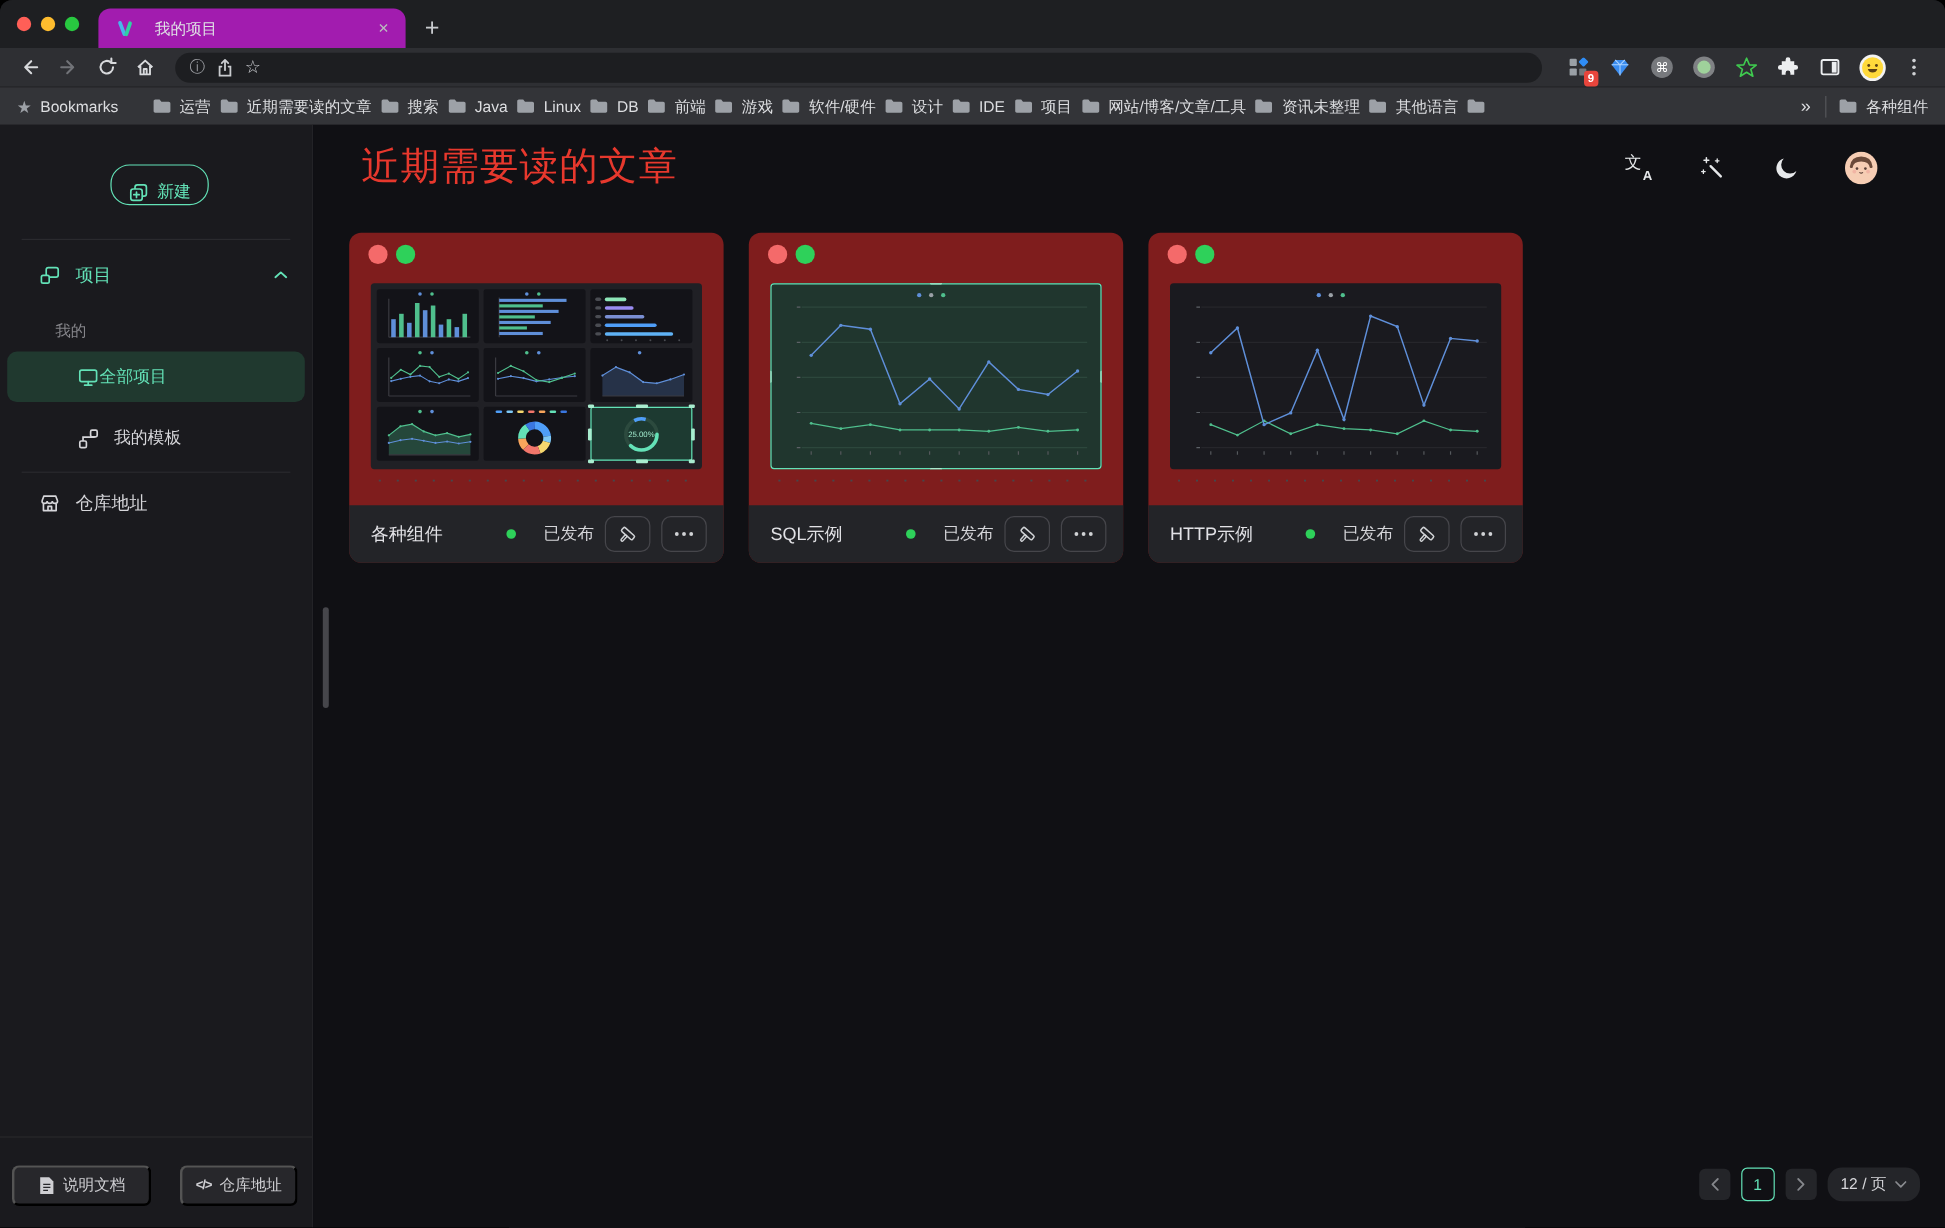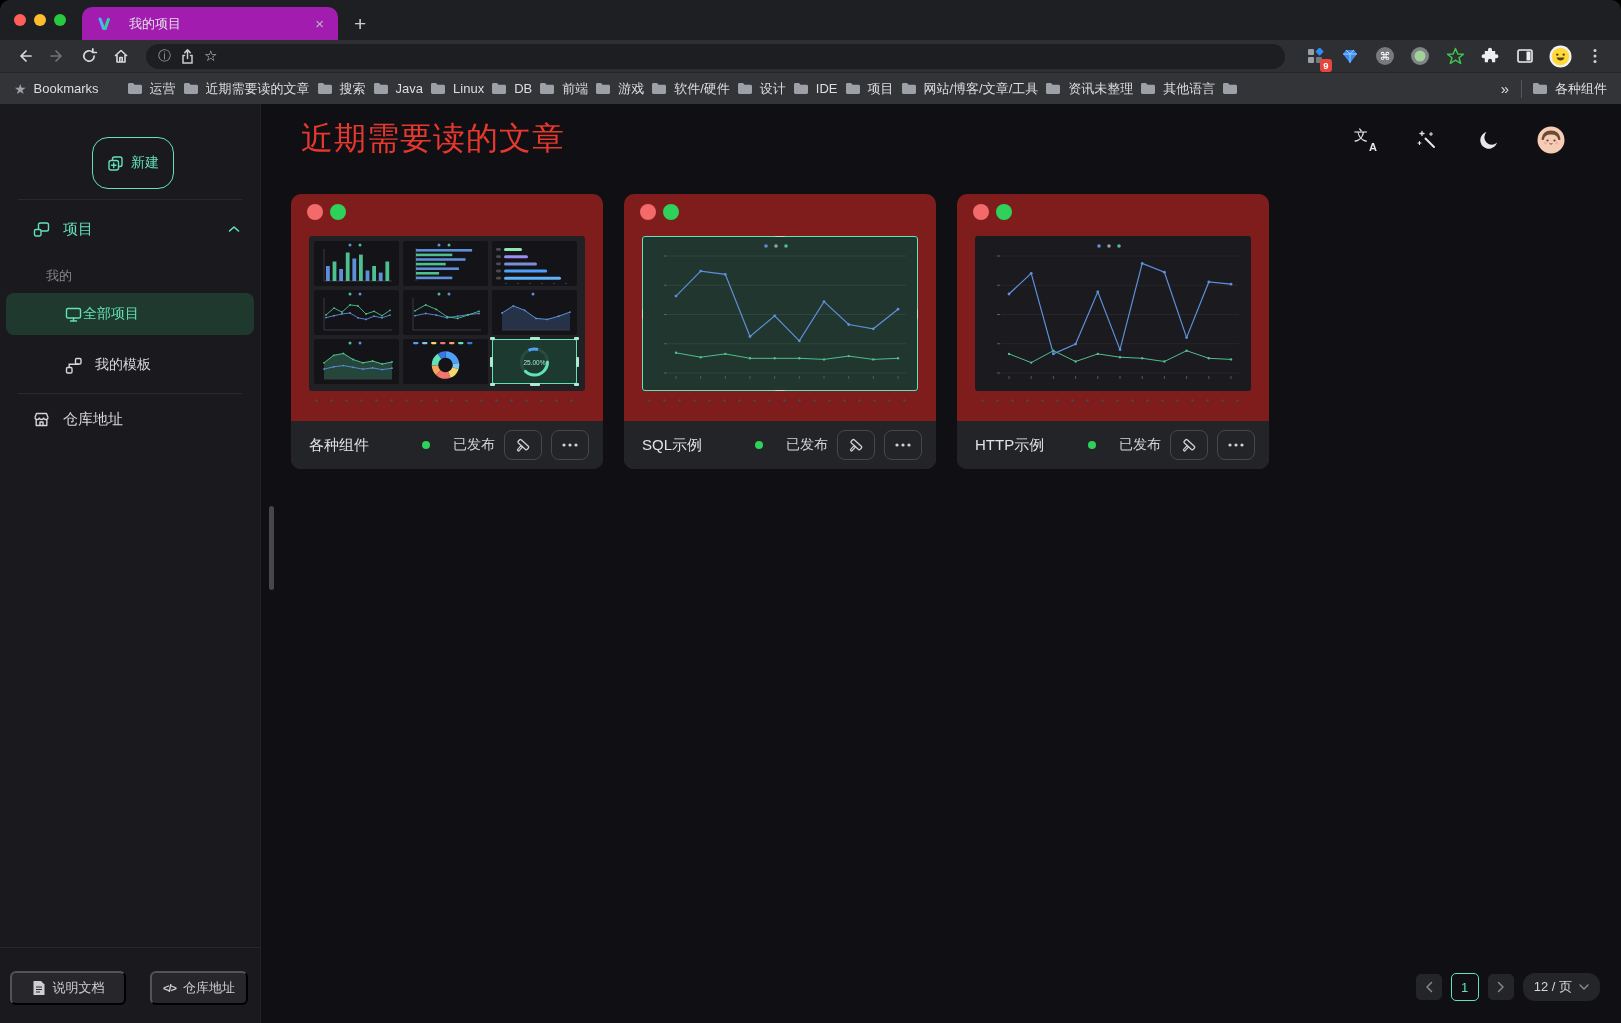--- a/index.html
+++ b/index.html
@@ -32,22 +32,22 @@
     font-size:13px;color:#dddee1;border-top:1px solid #26272a;}
   .bm-fixed{display:flex;align-items:center;gap:7px;white-space:nowrap;flex:none;}
   .bm-list{display:flex;align-items:center;gap:7px;margin-left:18px;overflow:hidden;flex:1;min-width:0;}
   .bm-item{display:flex;align-items:center;gap:7px;white-space:nowrap;flex:none;}
   .bm-more{color:#dddee1;font-size:15px;flex:none;padding:0 2px;}
   .bm-sep{width:1px;height:18px;background:#55565a;flex:none;}
   
   .app{display:flex;height:920px;}
   .sidebar{width:260px;background:#1a1a1e;position:relative;flex:none;border-right:1px solid #232327;}
   .content{flex:1;background:#101014;position:relative;}
-  .btn-new{position:absolute;left:92px;top:33px;width:82px;height:52px;border:1px solid #63e2b7;border-radius:16px;
-    display:flex;align-items:center;justify-content:center;gap:7px;color:#63e2b7;font-size:14px;background:transparent;}
+  .btn-new{position:absolute;left:92px;top:33px;width:82px;height:34px;border:1px solid #63e2b7;border-radius:16px;
+    display:flex;align-items:flex-end;justify-content:center;gap:7px;color:#63e2b7;font-size:14px;background:transparent;}
   .sb-div{position:absolute;left:18px;width:224px;height:1px;background:#2a2a2e;}
   .sb-row{position:absolute;display:flex;align-items:center;gap:12px;font-size:15px;}
   .sb-label{white-space:nowrap;}
   .sb-active{position:absolute;left:6px;width:248px;height:42px;background:#20392f;border-radius:8px;
     display:flex;align-items:center;gap:0;padding-left:58px;box-sizing:border-box;color:#63e2b7;font-size:14px;}
   .sb-bottom-div{position:absolute;left:0;width:260px;height:1px;background:#28282c;top:843px;}
   .sb-btn{position:absolute;top:867px;height:34px;background:#27272b;border-radius:6px;display:flex;
     align-items:center;justify-content:center;gap:7px;color:#cfcfd3;font-size:13px;}
   
   .page-title{position:absolute;left:40px;top:13px;font-size:32px;font-weight:500;color:#e7382d;letter-spacing:1px;}

